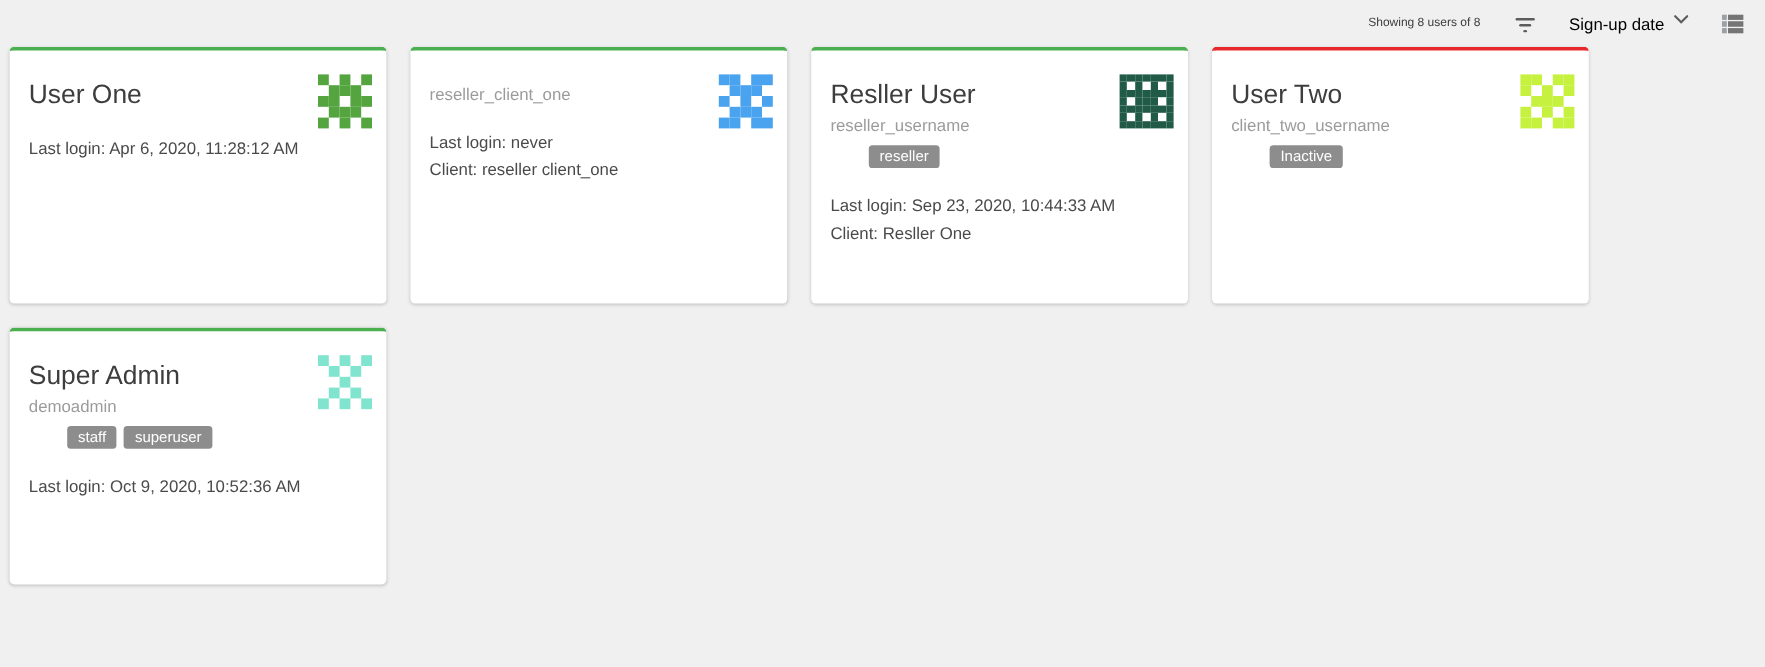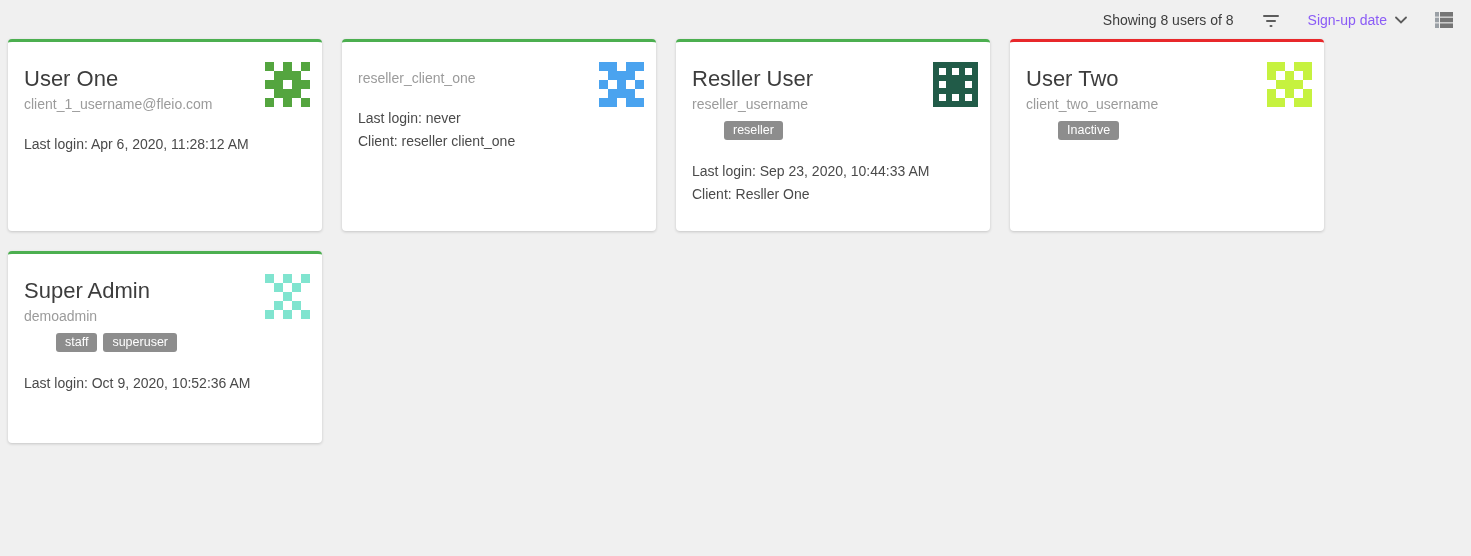--- a/index.html
+++ b/index.html
@@ -12,39 +12,39 @@
 
   
   .toolbar {
     height:39px;
     display:flex;
     align-items:center;
     justify-content:flex-end;
     padding-right:18px;
     gap:28px;
   }
-  .showing { font-size:14px; color:#3d3d3d; }
+  .showing { font-size:10px; color:#3d3d3d; }
   .icon-btn { display:inline-flex; align-items:center; justify-content:center; cursor:pointer; }
   .sort {
-    display:inline-flex; align-items:center; gap:8px;
-    font-size:14px; color:#8b5cf6; cursor:pointer;
+    display:inline-flex; gap:8px;
+    font-size:14px; color:#000000; cursor:pointer;
   }
   .filter-svg, .chev-svg, .list-svg { display:block; }
 
   
   .cards {
     display:grid;
     grid-template-columns:repeat(4, 314px);
     gap:20px;
     padding-left:8px;
   }
   .card {
     position:relative;
     width:314px;
-    height:192px;
+    height:214px;
     background:#ffffff;
     border-top:3px solid #4caf50;
     border-radius:4px;
     box-shadow:0 1px 3px rgba(0,0,0,.18);
     padding:24px 16px 16px 16px;
     cursor:pointer;
   }
   .card .title {
     font-size:22px;
     color:#3d3d3d;
@@ -111,21 +111,20 @@
       <rect x="5" y="5.7" width="13" height="4.6" fill="#757575"></rect>
       <rect x="0" y="11.4" width="4" height="4.6" fill="#9aa0a6"></rect>
       <rect x="5" y="11.4" width="13" height="4.6" fill="#757575"></rect>
     </svg>
   </span>
 </div>
 
 <div class="cards">
   <div class="card" style="border-top-color: rgb(76, 175, 80);">
     <div class="title">User One</div>
-    <div class="subtitle">client_1_username@fleio.com</div>
 
     <div class="meta">
         <div>Last login: Apr 6, 2020, 11:28:12 AM</div>
       </div>
     <span class="avatar" style="grid-template-columns: repeat(5, 1fr);">
         <i style="background: rgb(84, 165, 63);"></i>
         <i></i>
         <i style="background: rgb(84, 165, 63);"></i>
         <i></i>
         <i style="background: rgb(84, 165, 63);"></i>

